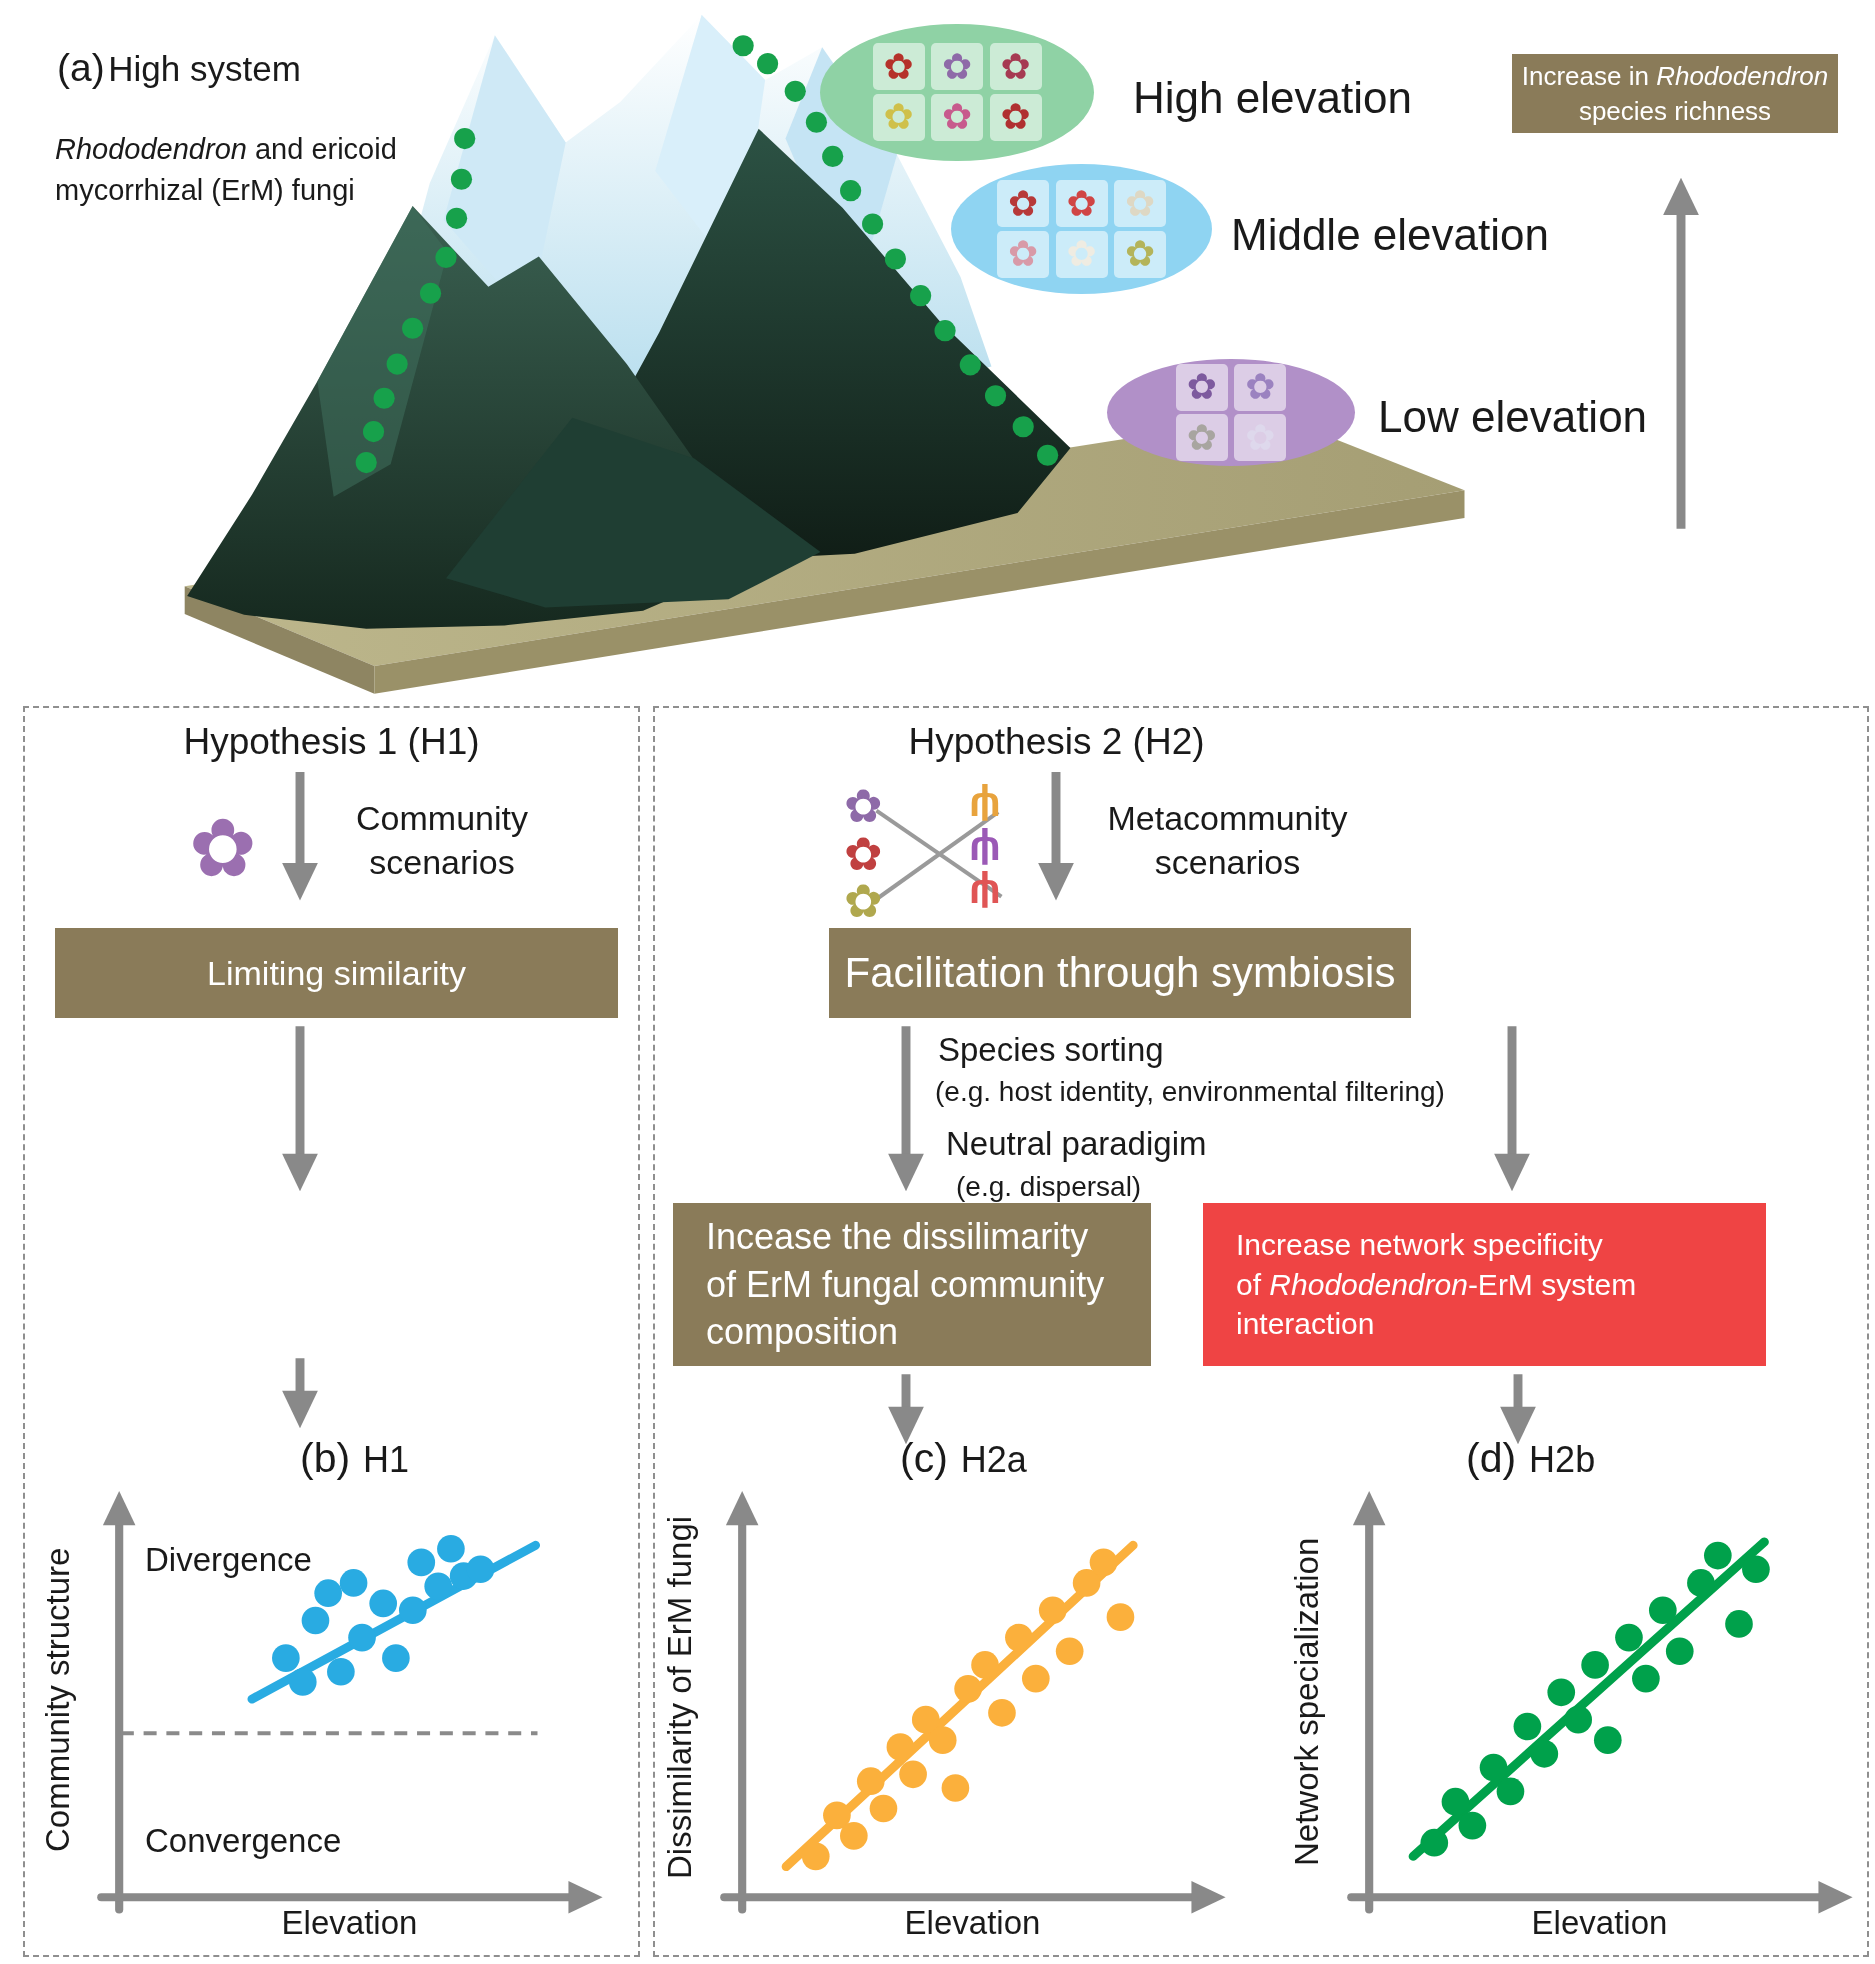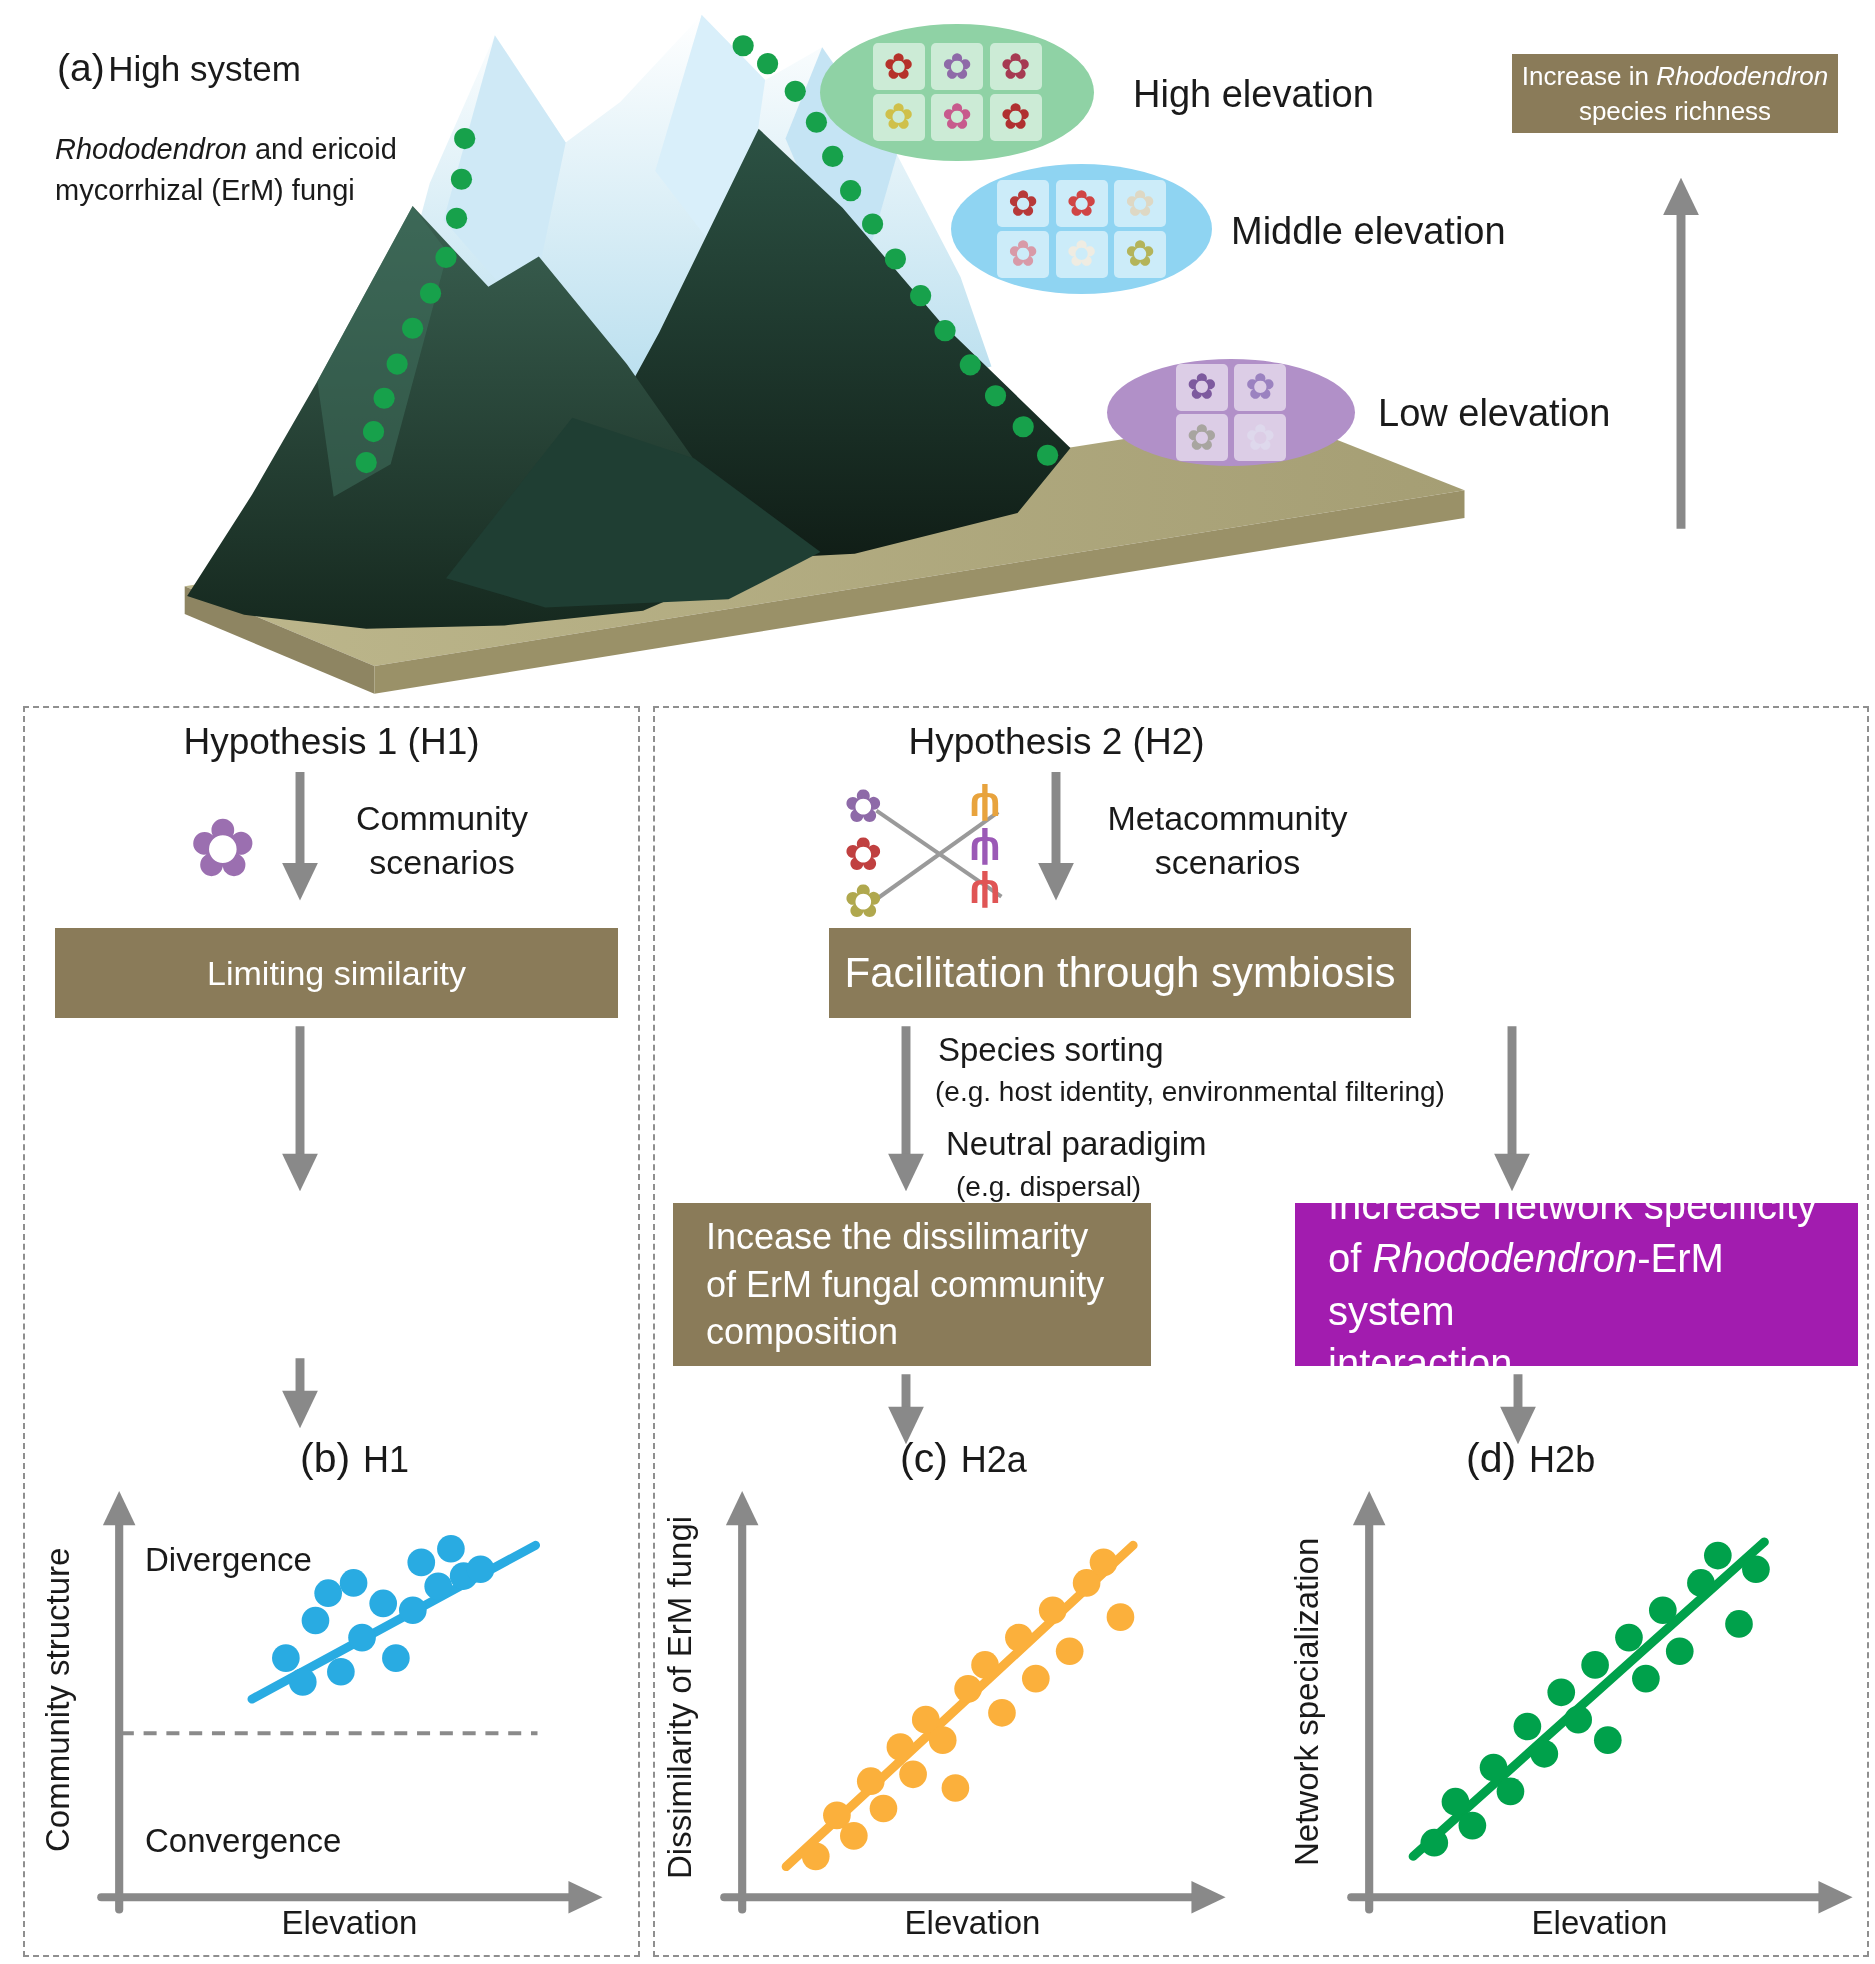--- a/index.html
+++ b/index.html
@@ -5,21 +5,21 @@
   * { margin:0; padding:0; box-sizing:border-box; }
   body { font-family:"Liberation Sans","DejaVu Sans",sans-serif; background:#fff; color:#1a1a1a; }
   #canvas { position:relative; width:1876px; height:1965px; background:#ffffff; overflow:hidden; }
   .abs { position:absolute; }
   .panel { position:absolute; border:2.4px dashed #8f8f8f; }
   .brown-box { position:absolute; background:#8a7b59; color:#ffffff; display:flex; flex-direction:column; justify-content:center; align-items:center; text-align:center; line-height:1.32; }
   .brown-box.leftal { align-items:flex-start; text-align:left; padding-left:33px; }
   .ital { font-style:italic; }
   .htitle { text-align:center; font-size:37px; }
   .scen { font-size:34px; line-height:1.3; text-align:center; }
-  .elev-label { font-size:38px; }
+  .elev-label { font-size:44px; }
   .ann { font-size:33px; }
   .xlabel { text-align:center; font-size:33px; }
   .vtext { writing-mode:vertical-rl; transform:rotate(180deg); text-align:center; font-size:33px; }
   .panel-label { display:flex; gap:13px; align-items:baseline; }
   .pl-big { font-size:41px; }
   .pl-small { font-size:36px; }
   .v-arrow line { stroke:#898989; stroke-width:11; }
   .v-arrow polygon { fill:#898989; }
   .axis { stroke:#898989; stroke-width:10; stroke-linecap:round; }
   .axishead { fill:#898989; }
@@ -216,21 +216,21 @@
   <div class="abs eg" style="left:935px; top:1076px;">(e.g. host identity, environmental filtering)</div>
   <div class="abs note" style="left:946px; top:1125px;">Neutral paradigim</div>
   <div class="abs eg" style="left:956px; top:1171px;">(e.g. dispersal)</div>
 
   <div class="brown-box leftal" style="left: 673px; top: 1203px; width: 478px; height: 163px; font-size: 36px; background: rgb(138, 123, 89);">
     <div>Incease the dissilimarity</div>
     <div>of ErM fungal community</div>
     <div>composition</div>
   </div>
 
-  <div class="brown-box leftal" style="left: 1295px; top: 1203px; width: 563px; height: 163px; font-size: 40px; background: #a21caf;">
+  <div class="brown-box leftal" style="left: 1203px; top: 1203px; width: 563px; height: 163px; font-size: 30px; background: #ef4444;">
     <div>Increase network specificity</div>
     <div><span>of </span><span class="ital">Rhododendron</span><span>-ErM system</span></div>
     <div>interaction</div>
   </div>
 
   <svg class="abs v-arrow" style="left:880px; top:1374px;" width="52" height="72" viewBox="0 0 64 88">
     <line x1="32" y1="0" x2="32" y2="44"></line>
     <polygon points="32,86 10,40 54,40"></polygon>
   </svg>
   <svg class="abs v-arrow" style="left:1492px; top:1374px;" width="52" height="72" viewBox="0 0 64 88">

